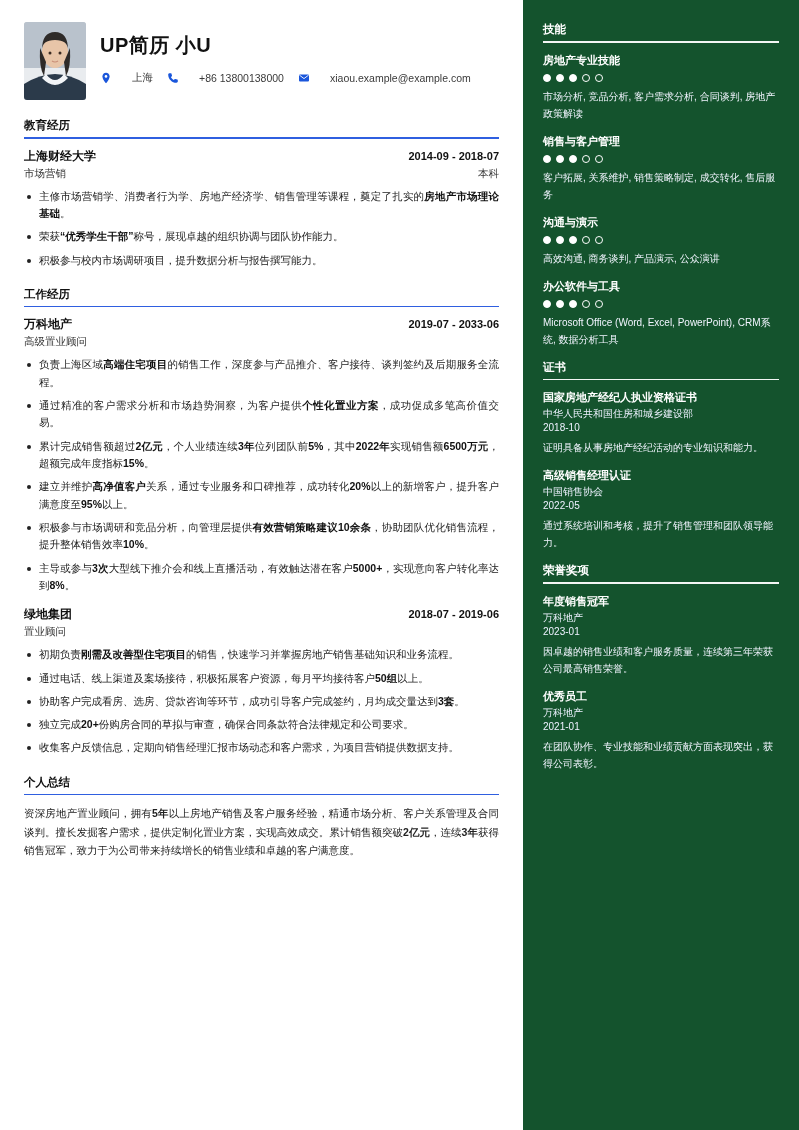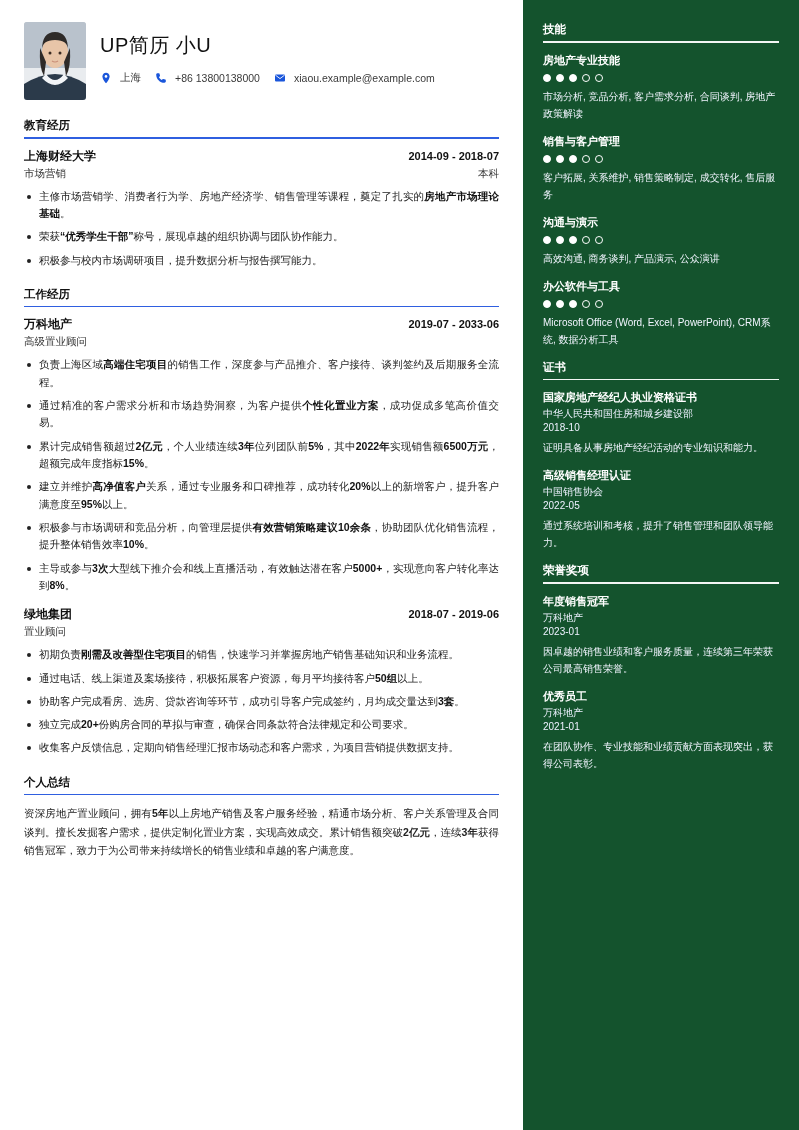--- a/index.html
+++ b/index.html
@@ -23,30 +23,30 @@
     width: 62px; height: 78px;
     border-radius: 3px;
     overflow: hidden;
     flex: 0 0 auto;
     background: #c9ced6;
     position: relative;
   }
   .avatar svg { display: block; width: 100%; height: 100%; }
   .head-right { padding-top: 10px; }
   .name {
-    font-size: 20px; font-weight: normal; color: #111;
+    font-size: 20px; font-weight: bold; color: #111;
     letter-spacing: 0.5px;
   }
   .contact {
     margin-top: 12px;
     display: flex; align-items: center; gap: 6px;
     font-size: 10.5px; color: #3a3a3a;
     flex-wrap: wrap;
   }
-  .contact .ci { display: inline-flex; align-items: center; gap: 8px; margin-right: 8px; }
+  .contact .ci { display: inline-flex; align-items: center; gap: 20px; margin-right: 8px; }
   .ic { width: 12px; height: 12px; display: inline-block; flex: 0 0 auto; }
   .ic svg { display: block; width: 12px; height: 12px; }
 
   .sec-title {
     font-size: 11.5px; font-weight: bold; color: #111;
     margin-top: 18px;
   }
   .sec-rule {
     height: 1.6px; background: #2f5fe0; margin-top: 4px; margin-bottom: 9px;
     width: 100%;

